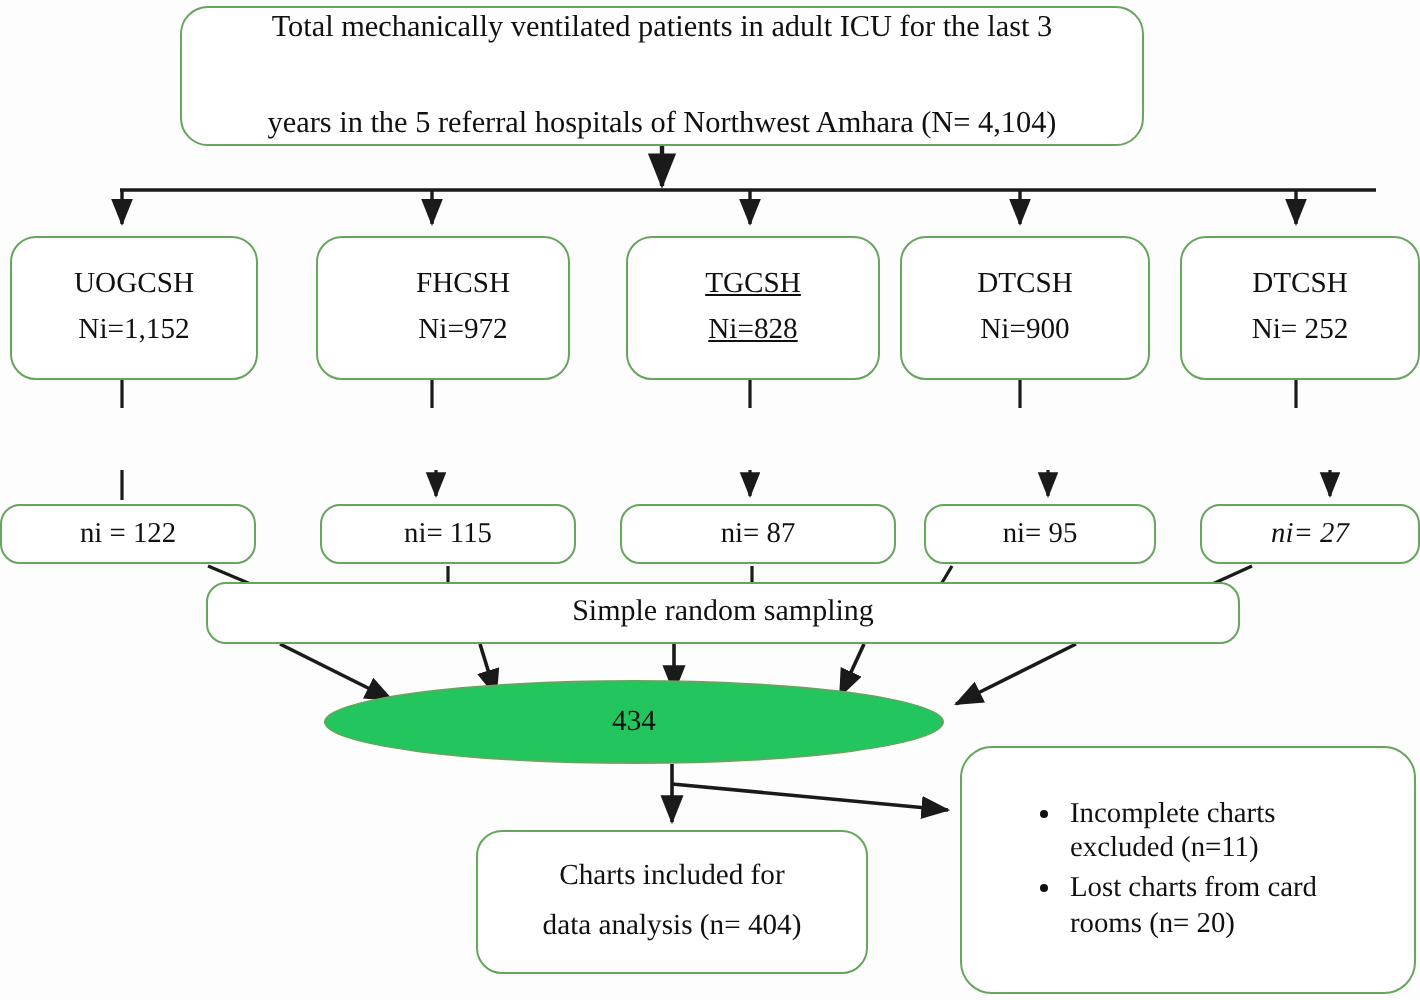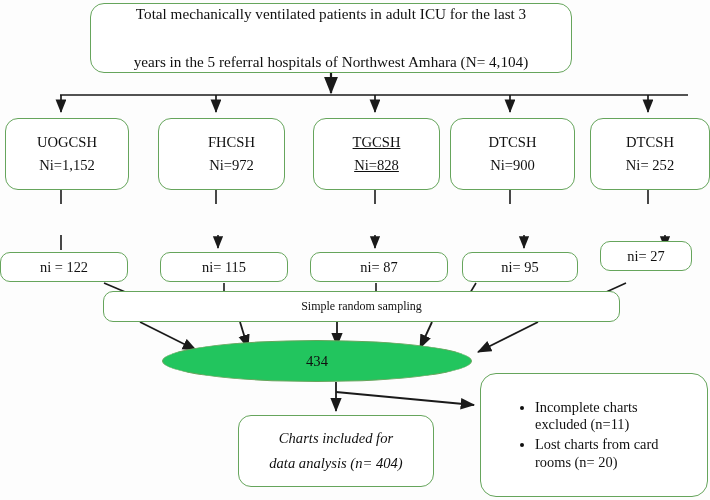--- a/index.html
+++ b/index.html
@@ -52,49 +52,49 @@
   #hosp-2 { left: 313px; top: 118px; width: 127px; text-decoration: underline; }
   #hosp-3 { left: 450px; top: 118px; width: 125px; }
   #hosp-4 { left: 590px; top: 118px; width: 120px; }
 
   #alloc-bar {
     left: 48px; top: 203px; width: 620px; height: 32px;
     font-size: 15px; border-radius: 10px;
   }
   #sampling-bar {
     left: 103px; top: 291px; width: 517px; height: 31px;
-    font-size: 12px; border-radius: 10px;
+    font-size: 15px; border-radius: 10px;
   }
 
   .ni {
     height: 30px;
     font-size: 14.4px;
     border-radius: 10px;
   }
   #ni-0 { left: 0px;   top: 252px; width: 128px; }
   #ni-1 { left: 160px; top: 252px; width: 128px; }
   #ni-2 { left: 310px; top: 252px; width: 138px; }
   #ni-3 { left: 462px; top: 252px; width: 116px; }
-  #ni-4 { left: 600px; top: 241px; width: 92px; }
+  #ni-4 { left: 600px; top: 252px; width: 110px; font-style: italic; }
 
   #ellipse {
     position: absolute;
     left: 162px; top: 340px; width: 310px; height: 42px;
     border: 1.4px solid #66a55c;
     border-radius: 50%;
     background: #22c55e;
     display: flex; align-items: center; justify-content: center;
     font-size: 14.6px;
     z-index: 3;
     box-sizing: border-box;
   }
 
   #included-box {
     left: 238px; top: 415px; width: 196px; height: 72px;
-    font-size: 14.6px; border-radius: 13px; font-style: italic;
+    font-size: 14.6px; border-radius: 13px;
   }
   #included-box .line { margin: 4px 0; }
 
   #excluded-box {
     left: 480px; top: 373px; width: 228px; height: 124px;
     border-radius: 16px;
     align-items: flex-start;
     justify-content: center;
     padding: 4px 8px 4px 4px;
     font-size: 14.4px;

